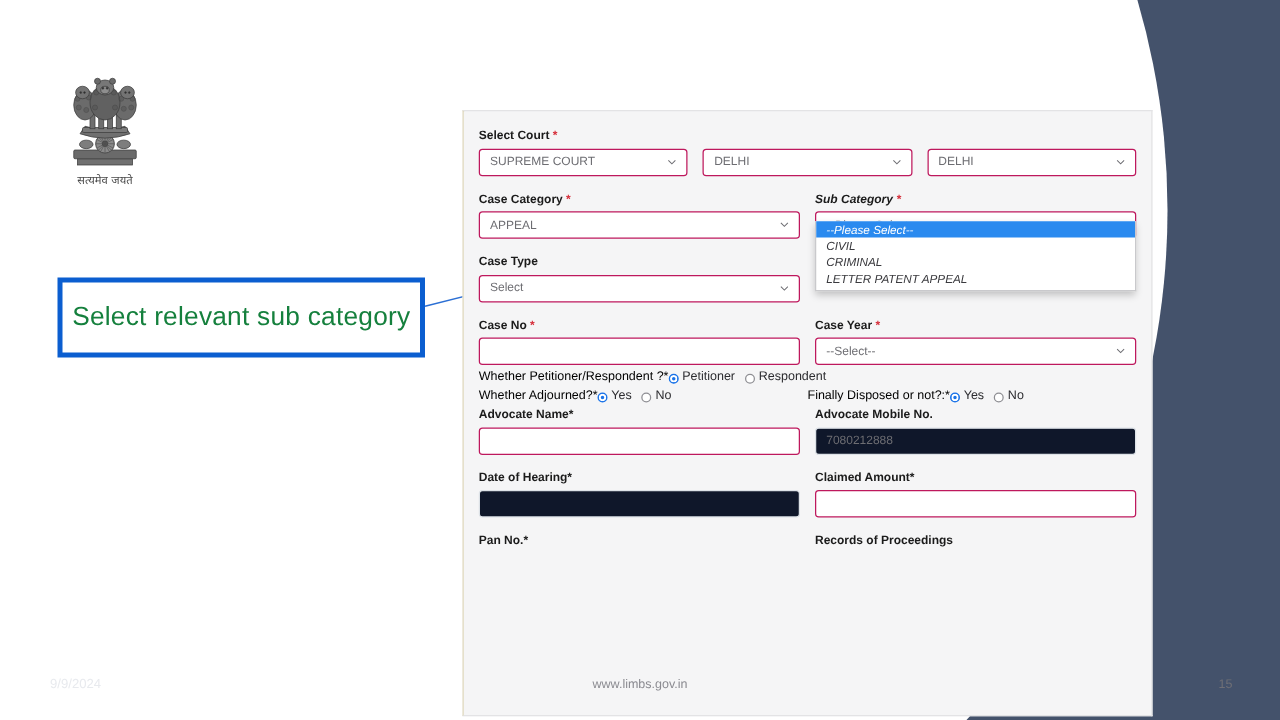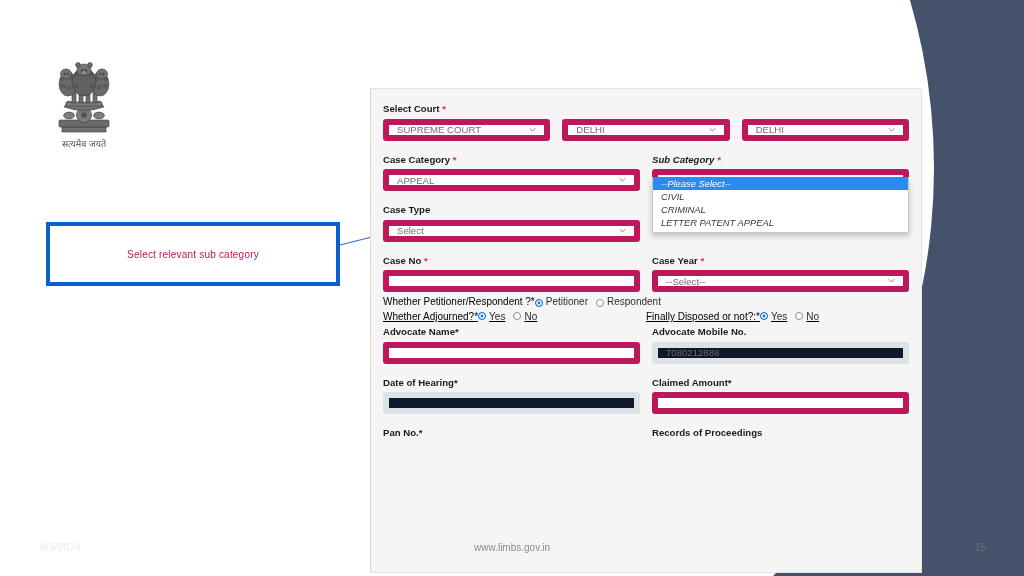--- a/index.html
+++ b/index.html
@@ -43,21 +43,21 @@
     position:absolute;left:46px;top:222px;width:294px;height:64px;
     border:4px solid #0b5ed0;
     background:#ffffff;
     box-sizing:border-box;
     display:flex;align-items:center;justify-content:center;
   }
   .callout-inner{
     position:absolute;inset:2px;border:1px solid #ffffff;pointer-events:none;
   }
   .callout-text{
-    font-size:10px;color:#be185d;letter-spacing:.2px;
+    font-size:21px;color:#15803d;letter-spacing:.2px;
     position:relative;z-index:2;
   }
 
   
   .arrow-svg{
     position:absolute;left:330px;top:160px;width:330px;height:100px;
     overflow:visible;pointer-events:none;
   }
 
   
@@ -75,21 +75,21 @@
   .row{display:flex;gap:12px;}
   .col{flex:1;min-width:0;}
 
   .lbl{
     font-size:9.6px;font-weight:bold;color:#1b1b1b;
     margin:0 0 4px 0;line-height:1.2;white-space:nowrap;
   }
   .req{color:#d6303c;font-weight:bold;}
 
   .field{
-    height:22px;background:#ffffff;border:6px solid #be185d;border-radius:3px;
+    height:22px;background:#ffffff;border:1px solid #be185d;border-radius:3px;
     box-sizing:border-box;display:flex;align-items:center;
     padding:0 8px;font-size:9.6px;color:#6d6d72;position:relative;
   }
   .field.disabled{background:#0f172a;border-color:#dde2e7;}
   .field.empty{color:transparent;}
   .caret{
     position:absolute;right:8px;top:50%;transform:translateY(-55%);
     width:7px;height:7px;
   }
   .caret svg{display:block;}
@@ -114,21 +114,21 @@
   .rad{
     width:8px;height:8px;border-radius:50%;border:1px solid #8e8e93;
     display:inline-block;box-sizing:border-box;background:#fff;
     margin:0 3px 0 0;position:relative;top:1px;flex:none;
   }
   .rad.on{border-color:#1a73e8;background:#1a73e8;box-shadow:inset 0 0 0 1.6px #ffffff;}
   .rlabel{margin-right:8px;color:#2c2c30;white-space:nowrap;}
 
   .radio-line{display:flex;align-items:center;}
   .radio-split{display:flex;}
-  .radio-split > div{flex:1;display:flex;align-items:flex-start;text-decoration:underline;}
+  .radio-split > div{flex:1;display:flex;align-items:center;}
 
   
   .footer-date{
     position:absolute;left:40px;top:541px;font-size:10.5px;color:#e8eaee;
   }
   .footer-url{
     position:absolute;left:0;right:0;top:542px;text-align:center;
     font-size:10px;color:#8a8a90;
   }
   .footer-page{

